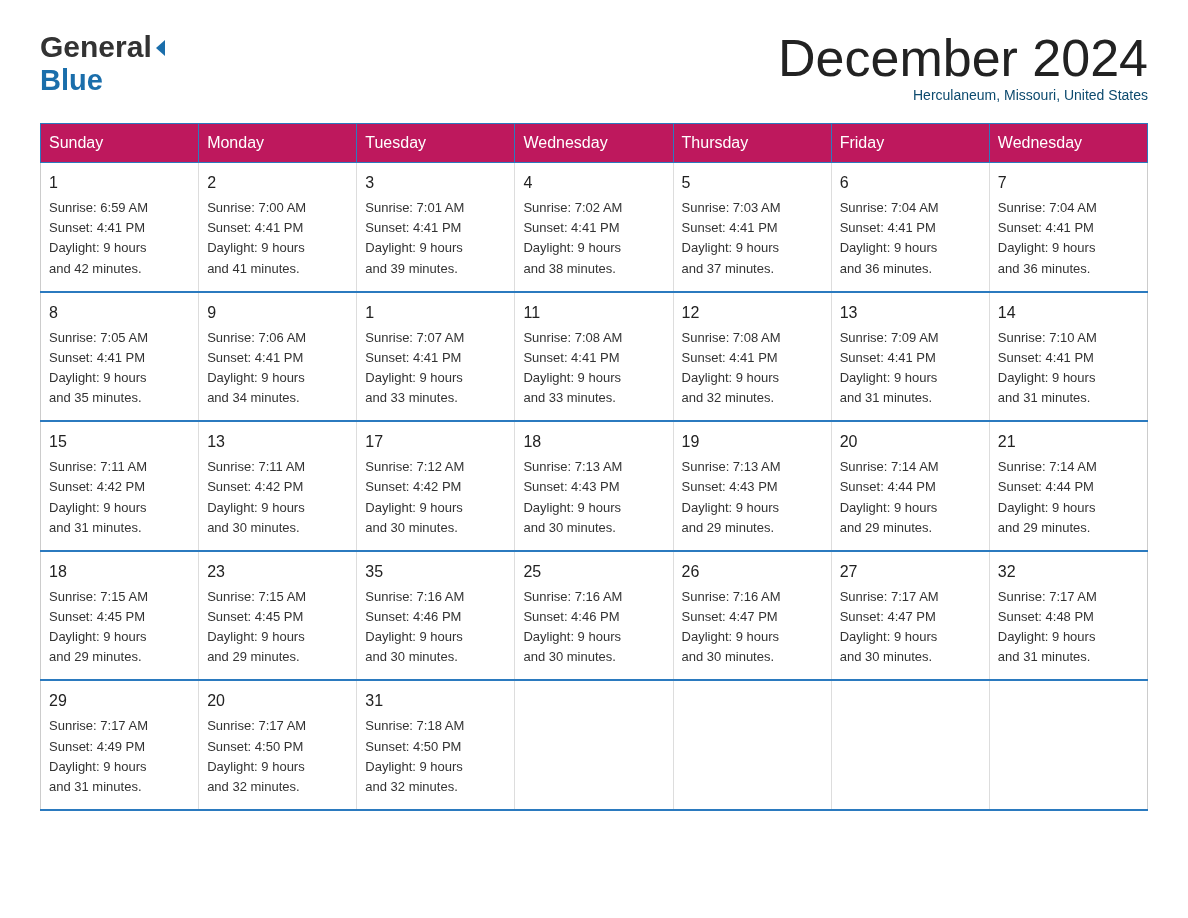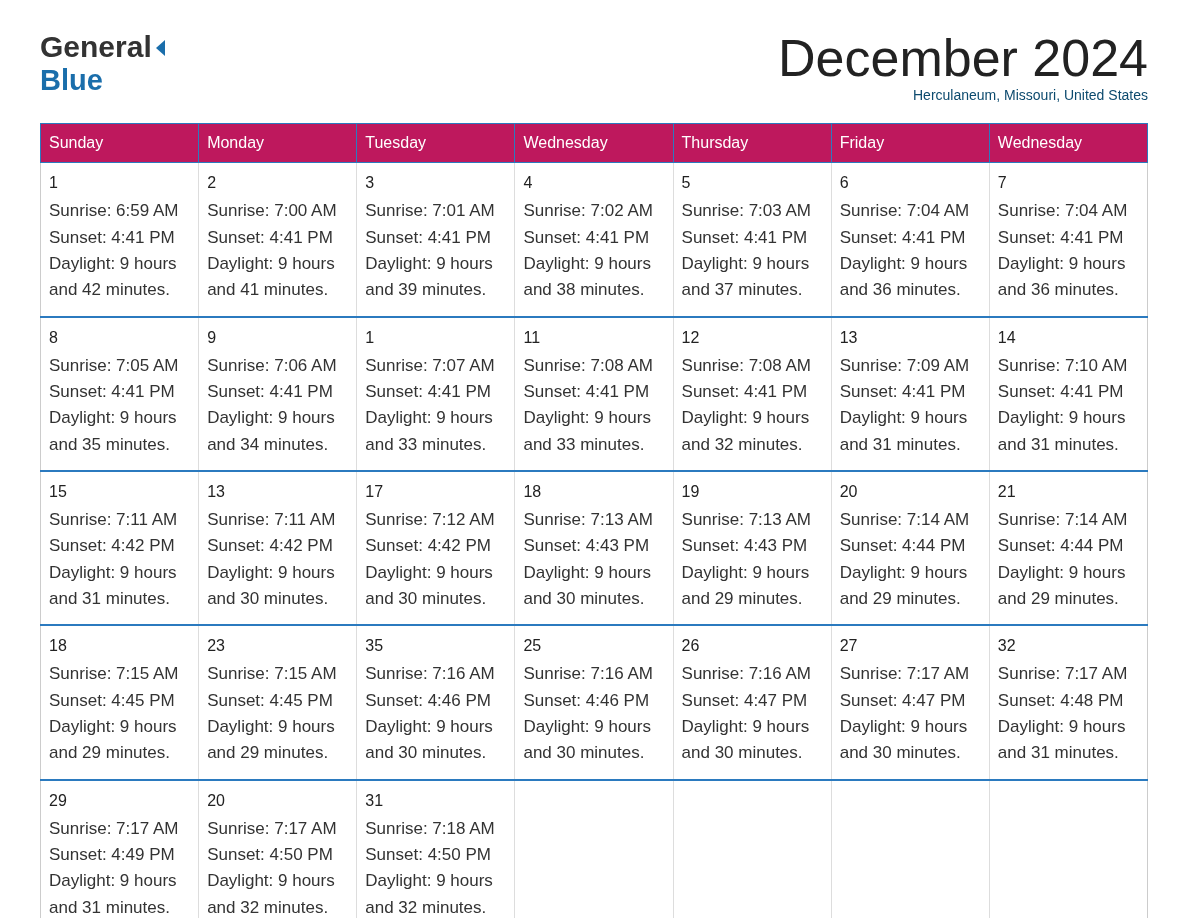--- a/index.html
+++ b/index.html
@@ -68,21 +68,21 @@
       border-right: 1px solid #ccc;
     }
     .day-number {
       font-size: 16px;
       font-weight: normal;
       color: #222;
       display: block;
       margin-bottom: 3px;
     }
     .day-info {
-      font-size: 17px;
+      font-size: 13px;
       color: #333;
       line-height: 1.55;
     }
     .empty-cell {
       background: #fff;
     }
     
     .logo-wrapper {
       display: flex;
       flex-direction: row;

